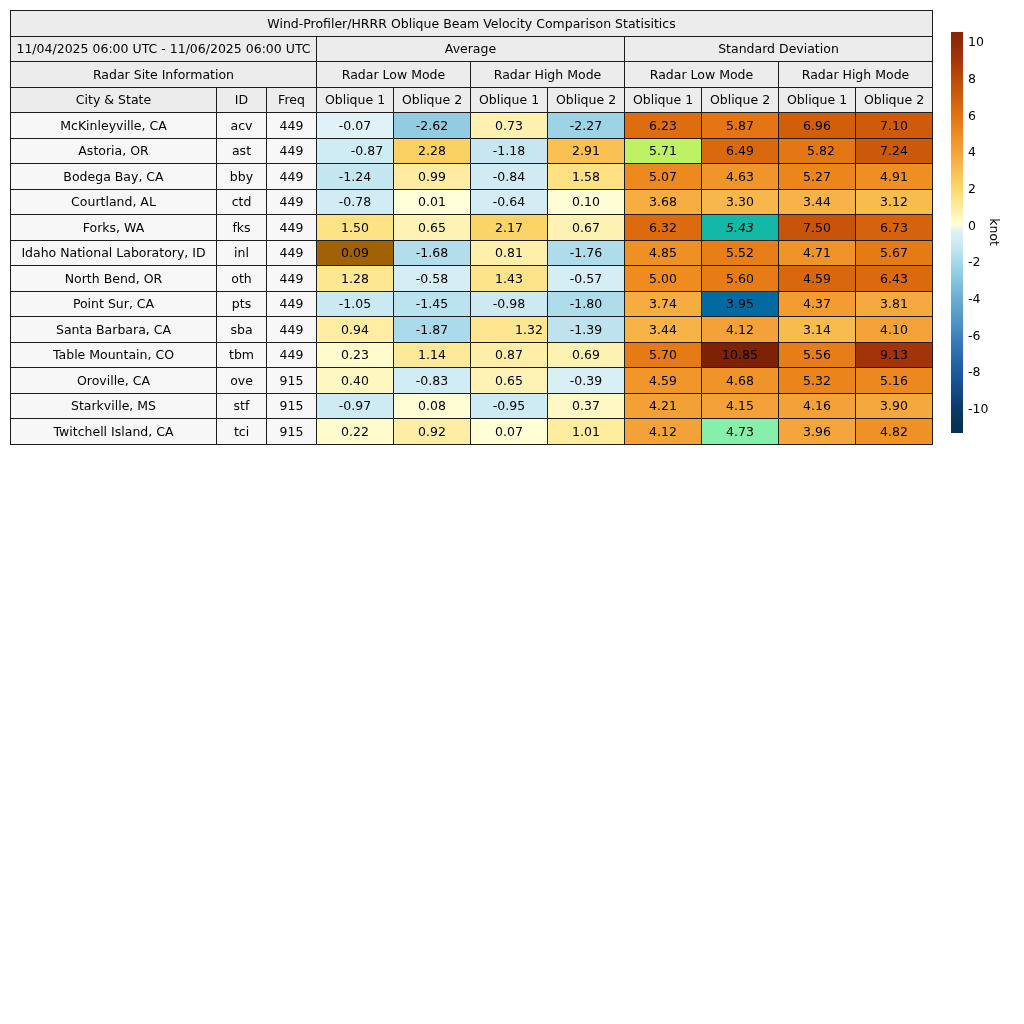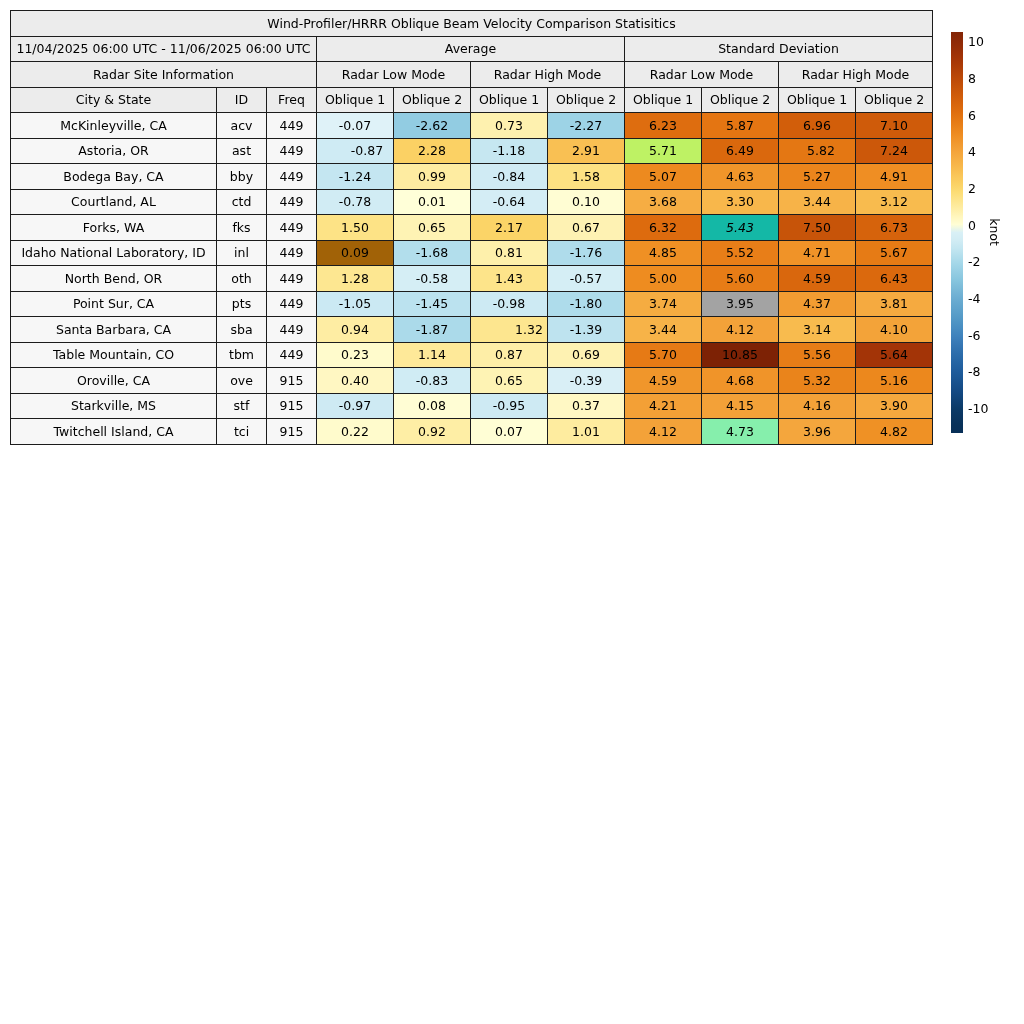--- a/index.html
+++ b/index.html
@@ -169,21 +169,21 @@
       </tr>
       <tr>
         <td class="rowhdr">Point Sur, CA</td>
         <td class="rowhdr">pts</td>
         <td class="rowhdr">449</td>
         <td class="val" style="background: rgb(203, 233, 243);">-1.05</td>
         <td class="val" style="background: rgb(187, 226, 239);">-1.45</td>
         <td class="val" style="background: rgb(205, 234, 243);">-0.98</td>
         <td class="val" style="background: rgb(174, 220, 235);">-1.80</td>
         <td class="val" style="background: rgb(245, 172, 65);">3.74</td>
-        <td class="val" style="background: #a3a3a3;">3.95</td>
+        <td class="val" style="background: #0369a1;">3.95</td>
         <td class="val" style="background: rgb(242, 156, 50);">4.37</td>
         <td class="val" style="background: rgb(245, 170, 64);">3.81</td>
       </tr>
       <tr>
         <td class="rowhdr">Santa Barbara, CA</td>
         <td class="rowhdr">sba</td>
         <td class="rowhdr">449</td>
         <td class="val" style="background: rgb(254, 237, 163);">0.94</td>
         <td class="val" style="background: rgb(171, 218, 234);">-1.87</td>
         <td class="val" style="background: rgb(253, 230, 143); padding-left: 40px;">1.32</td>
@@ -197,21 +197,21 @@
         <td class="rowhdr">Table Mountain, CO</td>
         <td class="rowhdr">tbm</td>
         <td class="rowhdr">449</td>
         <td class="val" style="background: rgb(255, 251, 204);">0.23</td>
         <td class="val" style="background: rgb(254, 233, 153);">1.14</td>
         <td class="val" style="background: rgb(254, 238, 167);">0.87</td>
         <td class="val" style="background: rgb(254, 242, 178);">0.69</td>
         <td class="val" style="background: rgb(230, 122, 21);">5.70</td>
         <td class="val" style="background: rgb(125, 34, 5);">10.85</td>
         <td class="val" style="background: rgb(231, 125, 23);">5.56</td>
-        <td class="val" style="background: rgb(163, 52, 7);">5.64</td>
+        <td class="val" style="background: rgb(163, 52, 7);">9.13</td>
       </tr>
       <tr>
         <td class="rowhdr">Oroville, CA</td>
         <td class="rowhdr">ove</td>
         <td class="rowhdr">915</td>
         <td class="val" style="background: rgb(255, 247, 194);">0.40</td>
         <td class="val" style="background: rgb(208, 236, 244);">-0.83</td>
         <td class="val" style="background: rgb(254, 243, 180);">0.65</td>
         <td class="val" style="background: rgb(217, 239, 246);">-0.39</td>
         <td class="val" style="background: rgb(240, 150, 43);">4.59</td>

